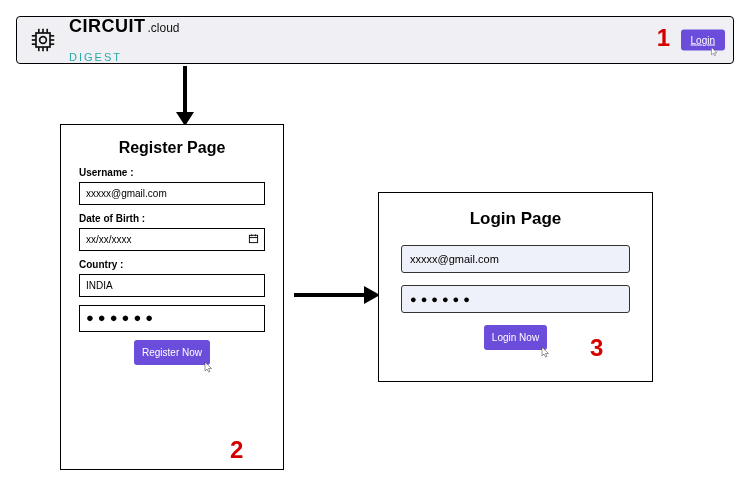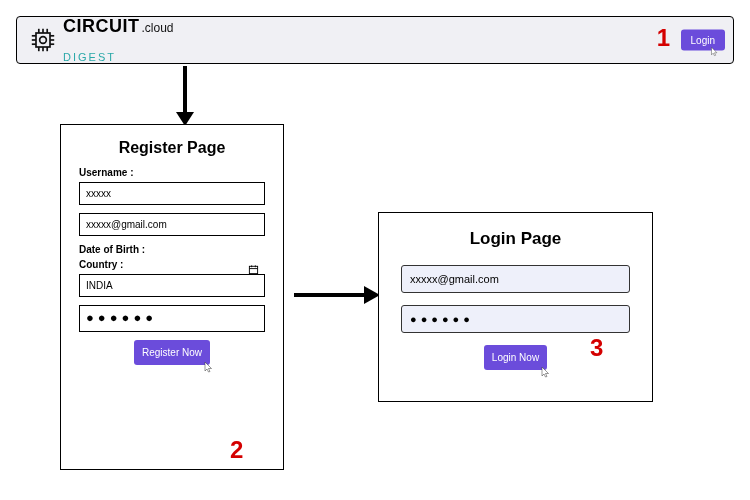--- a/index.html
+++ b/index.html
@@ -9,21 +9,21 @@
       position: absolute;
       top: 16px; left: 16px; right: 16px;
       height: 48px;
       border: 1.5px solid #000;
       border-radius: 4px;
       background: #f0f0f4;
       display: flex;
       align-items: center;
       padding: 0 12px;
     }
-    .logo { display: flex; align-items: center; gap: 6px; }
+    .logo { display: flex; align-items: center; gap: 12px; }
     .logo-icon { width: 28px; height: 28px; }
     .logo-text { display: flex; flex-direction: column; line-height: 1; }
     .logo-main { font-weight: bold; font-size: 18px; letter-spacing: 0.5px; }
     .logo-cloud { font-size: 12px; color: #111; margin-left: 2px; }
     .logo-sub { font-size: 11px; color: #2aa8a8; letter-spacing: 2px; margin-top: 17px; }
     
     .step-num { position: absolute; font-weight: bold; font-size: 24px; color: #d40000; }
     .step1 { top: 24px; right: 80px; }
     .step2 { top: 436px; left: 230px; }
     .step3 { top: 334px; left: 590px; }
@@ -32,20 +32,21 @@
       position: absolute;
       right: 8px; top: 50%;
       transform: translateY(-50%);
       background: #6b4cdb;
       color: #fff;
       border: none;
       padding: 5px 10px;
       font-size: 10px;
       border-radius: 3px;
       cursor: pointer;
+      text-decoration: underline;
     }
     .cursor-sm { position: absolute; right: 6px; bottom: -6px; width: 10px; height: 10px; }
     
     .register-card {
       position: absolute;
       top: 124px; left: 60px;
       width: 224px; height: 346px;
       border: 1.5px solid #000;
       background: #fff;
       padding: 14px 18px;
@@ -72,21 +73,21 @@
       font-size: 10px;
       border-radius: 3px;
       cursor: pointer;
       position: relative;
     }
     .btn-reg { display: block; margin: 2px auto 0; }
     .cursor-hand { position: absolute; right: -4px; bottom: -8px; width: 12px; height: 12px; }
     
     .login-card {
       position: absolute;
-      top: 212px; left: 378px;
+      top: 192px; left: 378px;
       width: 275px; height: 190px;
       border: 1.5px solid #000;
       background: #fff;
       padding: 16px 22px;
     }
     .login-title { font-weight: bold; text-align: center; font-size: 17px; margin-bottom: 16px; }
     .login-input {
       width: 100%;
       border: 1.5px solid #333;
       background: #eef0fa;
@@ -142,26 +143,26 @@
 
 <svg class="arrow1" width="30" height="64">
   <line x1="15" y1="2" x2="15" y2="50" stroke="#000" stroke-width="4"></line>
   <polygon points="15,62 6,48 24,48" fill="#000"></polygon>
 </svg>
 
 <div class="register-card">
   <div class="card-title">Register Page</div>
   
   <label class="form-label">Username :</label>
-  <input class="form-input" value="xxxxx" style="">
   
   <input class="form-input" value="xxxxx@gmail.com" style="">
   
   <label class="form-label">Date of Birth :</label>
   <div class="date-wrap">
+    <input class="form-input" value="xx/xx/xxxx" style="">
     <svg class="cal-icon" viewBox="0 0 24 24">
         <rect x="3" y="5" width="18" height="16" fill="none" stroke="#000" stroke-width="2"></rect>
         <line x1="3" y1="10" x2="21" y2="10" stroke="#000" stroke-width="2"></line>
         <line x1="8" y1="3" x2="8" y2="7" stroke="#000" stroke-width="2"></line>
         <line x1="16" y1="3" x2="16" y2="7" stroke="#000" stroke-width="2"></line>
       </svg>
   </div>
   
   <label class="form-label">Country :</label>
   <input class="form-input" value="INDIA" style="">

